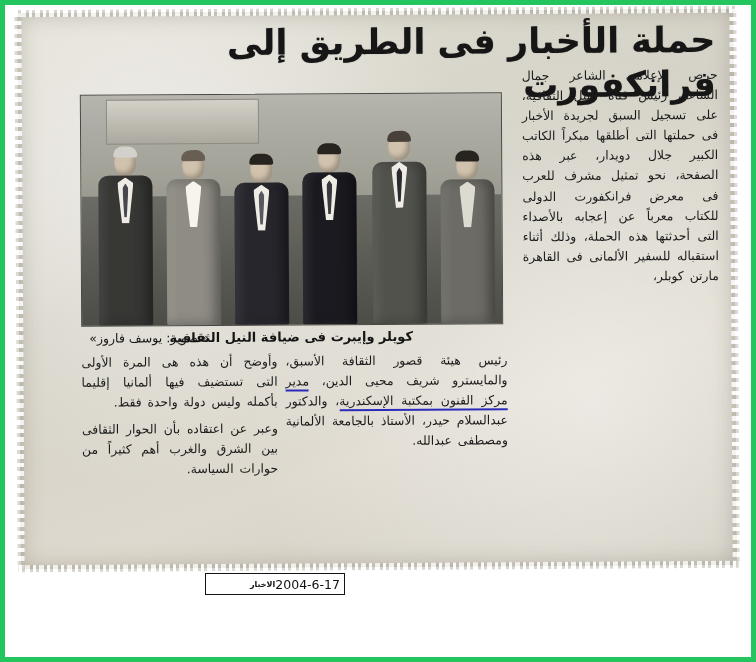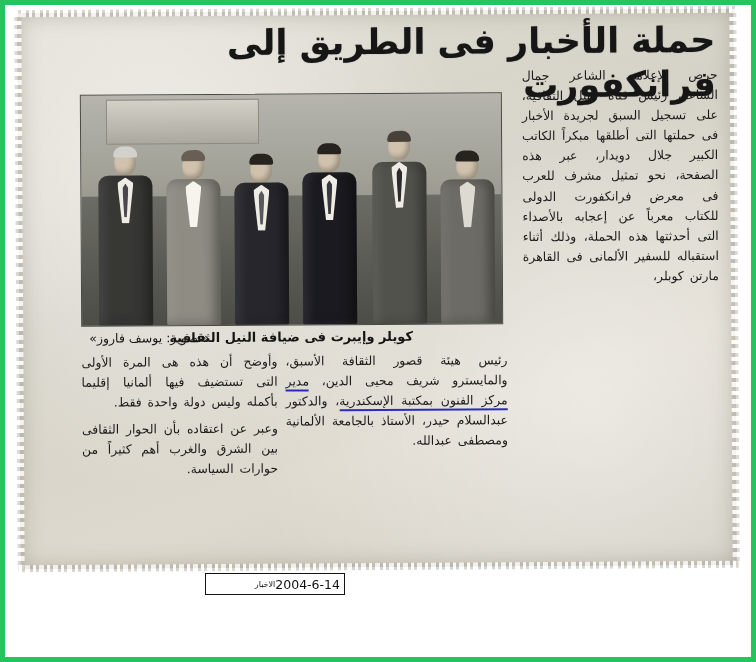--- a/index.html
+++ b/index.html
@@ -246,21 +246,21 @@
     display: flex;
     align-items: center;
     justify-content: flex-end;
     direction: rtl;
     padding: 0 4px;
     box-sizing: border-box;
   }
   #date-box .paper-name {
     font-family: "DejaVu Sans", sans-serif;
     font-size: 8px;
-    font-weight: normal;
+    font-weight: bold;
     color: #111;
     margin-left: auto;
   }
   #date-box .date-text {
     font-family: "DejaVu Sans", sans-serif;
     font-size: 12.5px;
     color: #111;
     direction: ltr;
   }
 </style>
@@ -338,17 +338,17 @@
         <p>رئيس هيئة قصور الثقافة الأسبق، والمايسترو شريف محيى الدين، <span class="underlined">مدير مركز الفنون بمكتبة الإسكندرية</span>، والدكتور عبدالسلام حيدر، الأستاذ بالجامعة الألمانية ومصطفى عبدالله.</p>
       </div>
 
     <div class="col" id="col-bottom-left">
       <p>وأوضح أن هذه هى المرة الأولى التى تستضيف فيها ألمانيا إقليما بأكمله وليس دولة واحدة فقط.</p>
       <p>وعبر عن اعتقاده بأن الحوار الثقافى بين الشرق والغرب أهم كثيراً من حوارات السياسة.</p>
     </div>
   </div>
 
   <div id="date-box">
-    <span class="date-text">2004-6-14</span>
+    <span class="date-text">2004-6-17</span>
     <span class="paper-name">الاخبار</span>
   </div>
 
 </div>
 
 </body></html>

